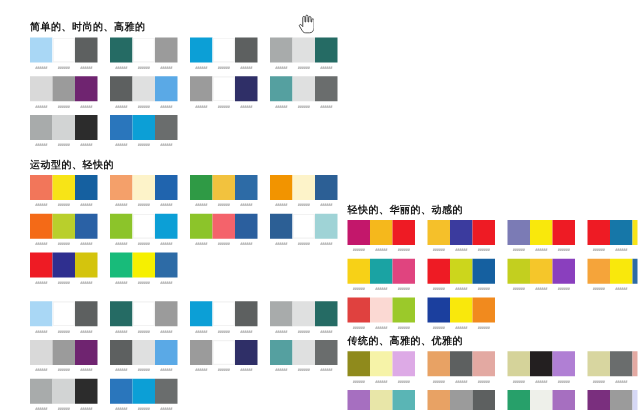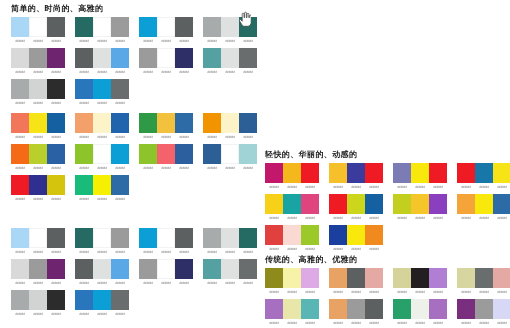--- a/index.html
+++ b/index.html
@@ -9,21 +9,21 @@
     font-family:"DejaVu Sans","Liberation Sans",sans-serif;
     overflow:hidden;
     position:relative;
   }
   .board{position:relative;width:510px;height:328px;}
 
   .col{position:absolute;}
   .col-left{left:0;top:0;width:252px;}
   .col-right{left:254px;top:146px;width:256px;}
 
-  .section{margin:3px;padding:0;}
+  .section{margin:16px;padding:0;}
 
   .sec-head{
     font-size:8px;
     font-weight:bold;
     color:#1a1a1a;
     letter-spacing:.4px;
     line-height:11px;
     margin:0 0 3px 8px;
     white-space:nowrap;
   }
@@ -204,20 +204,21 @@
               <div class="caps">
                 <span class="cap">######</span>
                 <span class="cap">######</span>
                 <span class="cap">######</span>
               </div>
             </div>
           </div>
         </div>
       </div>
       <div class="section" style="position: absolute; left: 0px; top: 110px;">
+        <div class="sec-head">运动型的、轻快的</div>
         <div class="rows">
           <div class="prow">
             <div class="palette">
               <div class="sw-strip">
                 <span class="sw" style="background: rgb(242, 118, 90);"></span>
                 <span class="sw" style="background: rgb(247, 228, 23);"></span>
                 <span class="sw" style="background: rgb(21, 96, 160);"></span>
               </div>
               <div class="caps">
                 <span class="cap">######</span>

